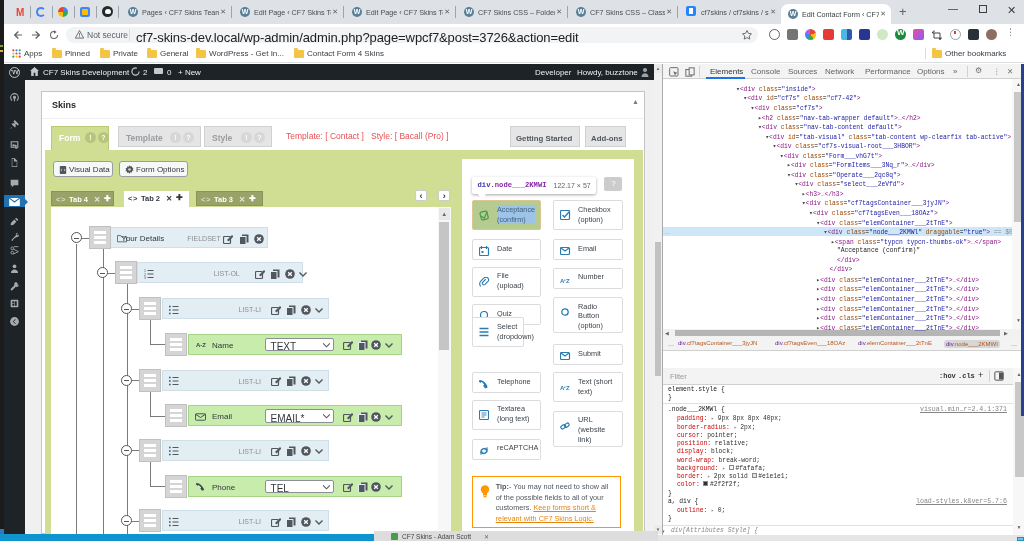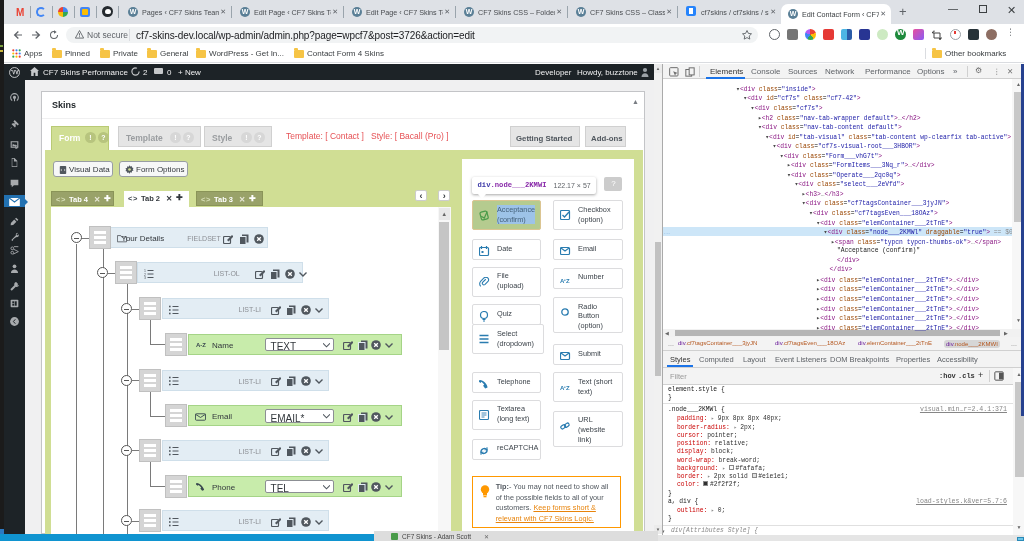--- a/index.html
+++ b/index.html
@@ -238,21 +238,21 @@
       </svg>
 
     <div class="abs" style="left:62px;top:2.5px;width:692px;height:16px;background:#f1f3f4;border-radius:8px;">
       <svg class="abs" style="left:9px;top:3.5px;" width="9" height="9" viewBox="0 0 10 10">
           <path d="M5 .6 9.6 9H.4z" fill="none" stroke="#5f6368" stroke-width="1"></path>
           <rect x="4.5" y="3.6" width="1" height="2.6" fill="#5f6368"></rect>
           <rect x="4.5" y="7" width="1" height="1" fill="#5f6368"></rect>
         </svg>
       <span class="abs" style="left:21px;top:3px;font-size:8.5px;color:#5f6368;">Not secure</span>
       <span class="abs" style="left:63px;top:2px;width:1px;height:12px;background:#dadce0;"></span>
-      <span class="abs" style="left:70px;top:3.5px;font-size:10px;color:#202124;letter-spacing:-0.1px;">cf7-skins-dev.local/wp-admin/admin.php?page=wpcf7&amp;post=3726&amp;action=edit</span>
+      <span class="abs" style="left:70px;top:3.5px;font-size:13px;color:#202124;letter-spacing:-0.1px;">cf7-skins-dev.local/wp-admin/admin.php?page=wpcf7&amp;post=3726&amp;action=edit</span>
       <svg class="abs" style="left:676px;top:3px;" width="10" height="10" viewBox="0 0 10 10">
           <path d="M5 .5l1.4 2.9 3.1.4-2.3 2.2.6 3.1L5 7.6 2.2 9.1l.6-3.1L.5 3.8l3.1-.4z" fill="none" stroke="#5f6368" stroke-width="0.9"></path>
         </svg>
     </div>
 
     <div class="ext" style="left:765px;background:#fff;border:1.5px solid #5f6368;border-radius:50%;"></div>
     <div class="ext" style="left:783px;background:#757575;border-radius:2px;"></div>
     <div class="ext" style="left:801px;background:conic-gradient(#ea4335 0 20%,#fbbc05 0 40%,#34a853 0 60%,#4285f4 0 80%,#b05df5 0);border-radius:50%;"></div>
     <div class="ext" style="left:819px;background:#e53935;border-radius:2px;"></div>
     <div class="ext" style="left:837px;background:linear-gradient(90deg,#4db6e4 50%,#2b5ca8 50%);border-radius:2px;"></div>
@@ -303,21 +303,21 @@
   <div id="wppage" class="abs" style="left:4px;top:64px;width:650px;height:470px;background:#f0f0f1;overflow:hidden;">
 
     <div class="abs" style="left:0;top:0;width:650px;height:16px;background:#1d2327;color:#f0f0f1;">
       <svg class="abs" style="left:5px;top:2.5px;" width="11" height="11" viewBox="0 0 20 20">
           <circle cx="10" cy="10" r="9" fill="none" stroke="#dcdcde" stroke-width="1.6"></circle>
           <path d="M3.2 6.5h3.4l2 6.6 1.5-4.3-.8-2.3h3.2l2 6.6 1.3-6.6h2.8" fill="none" stroke="#dcdcde" stroke-width="1.4"></path>
         </svg>
       <svg class="abs" style="left:26px;top:3px;" width="9" height="9" viewBox="0 0 10 10">
           <path d="M5 0 0 4.5h1.3V10h2.8V6.5h1.8V10h2.8V4.5H10z" fill="#c6c8ca"></path>
         </svg>
-      <span class="abs" style="left:39px;top:3.5px;font-size:8px;">CF7 Skins Performance</span>
+      <span class="abs" style="left:39px;top:3.5px;font-size:8px;">CF7 Skins Development</span>
       <svg class="abs" style="left:127px;top:3px;" width="9" height="9" viewBox="0 0 10 10">
           <path d="M5 1a4 4 0 1 0 4 4" fill="none" stroke="#c6c8ca" stroke-width="1.3"></path>
           <path d="M5 0v2.4L7 1.2z" fill="#c6c8ca"></path>
         </svg>
       <span class="abs" style="left:139px;top:3.5px;font-size:8px;">2</span>
       <span class="abs" style="left:150px;top:4px;width:9px;height:6px;background:#c6c8ca;border-radius:1px;"></span>
       <span class="abs" style="left:163px;top:3.5px;font-size:8px;">0</span>
       <span class="abs" style="left:174px;top:3.5px;font-size:8px;">+ New</span>
       <span class="abs" style="left:531px;top:3.5px;font-size:8px;">Developer</span>
       <span class="abs" style="left:573px;top:3.5px;font-size:8px;">Howdy, buzztone</span>
@@ -690,21 +690,21 @@
                 <use href="#p-file"></use>
               </svg>
               <span class="ptxt">File<br>(upload)</span>
             </div>
           <div class="pbtn" style="left:10.2px;top:145.2px;width:69px;height:21px;">
               <svg class="pic" style="top:6px;">
                 <use href="#p-quiz"></use>
               </svg>
               <span class="ptxt">Quiz</span>
             </div>
-          <div class="pbtn" style="left:10.2px;top:165px;width:72px;height:30px;">
+          <div class="pbtn" style="left:10.2px;top:158px;width:52px;height:30px;">
               <svg class="pic" style="top:9px;">
                 <use href="#p-select"></use>
               </svg>
               <span class="ptxt">Select<br>(dropdown)</span>
             </div>
           <div class="pbtn" style="left:10.2px;top:213.1px;width:69px;height:21px;">
               <svg class="pic" style="top:6px;">
                 <use href="#p-tel"></use>
               </svg>
               <span class="ptxt">Telephone</span>
@@ -862,30 +862,20 @@
 
     <div class="abs" style="left:0;top:273px;width:362px;height:14px;background:#f3f3f3;border-bottom:1px solid #d0d0d0;">
       <span class="abs" style="left:5px;top:3px;font-size:7px;color:#888;">...</span>
       <span class="crumb" style="left:15px;">div<span class="cc">.cf7tagsContainer___3jyJN</span></span>
       <span class="crumb" style="left:112px;">div<span class="cc">.cf7tagsEven___18OAz</span></span>
       <span class="crumb" style="left:195px;">div<span class="cc">.elemContainer___2tTnE</span></span>
       <span class="crumb" style="left:281px;background:#d6d6d6;border-radius:3px;padding:1px 2px;">div<span class="cc">.node___2KMWI</span></span>
       <span class="abs" style="left:348px;top:3px;font-size:7px;color:#888;">...</span>
     </div>
 
-    <div class="abs" style="left:0;top:287px;width:362px;height:17px;background:#f3f3f3;border-bottom:1px solid #d0d0d0;">
-      <span class="dtab2" style="left:7px;color:#333;">Styles</span>
-      <span class="abs" style="left:4px;top:14px;width:26px;height:2px;background:#1a73e8;"></span>
-      <span class="dtab2" style="left:36px;">Computed</span>
-      <span class="dtab2" style="left:80px;">Layout</span>
-      <span class="dtab2" style="left:112px;">Event Listeners</span>
-      <span class="dtab2" style="left:167px;">DOM Breakpoints</span>
-      <span class="dtab2" style="left:233px;">Properties</span>
-      <span class="dtab2" style="left:274px;">Accessibility</span>
-    </div>
 
     <div class="abs" style="left:0;top:304px;width:362px;height:17px;background:#f3f3f3;border-bottom:1px solid #d0d0d0;">
       <span class="abs" style="left:7px;top:4px;font-size:7.5px;color:#999;">Filter</span>
       <span class="abs" style="left:276px;top:4px;font-size:7px;font-weight:bold;color:#333;font-family:'Liberation Mono',monospace;">:hov</span>
       <span class="abs" style="left:295px;top:4px;font-size:7px;font-weight:bold;color:#333;font-family:'Liberation Mono',monospace;">.cls</span>
       <span class="abs" style="left:315px;top:2px;font-size:9px;color:#333;">+</span>
       <span class="abs" style="left:326px;top:2px;width:1px;height:12px;background:#d0d0d0;"></span>
       <svg class="abs" style="left:331px;top:3px;" width="10" height="10" viewBox="0 0 12 12">
           <rect x="1" y="1" width="10" height="10" rx="1" fill="none" stroke="#555" stroke-width="1.2"></rect>
           <rect x="6" y="2" width="5" height="8" fill="#555"></rect>

